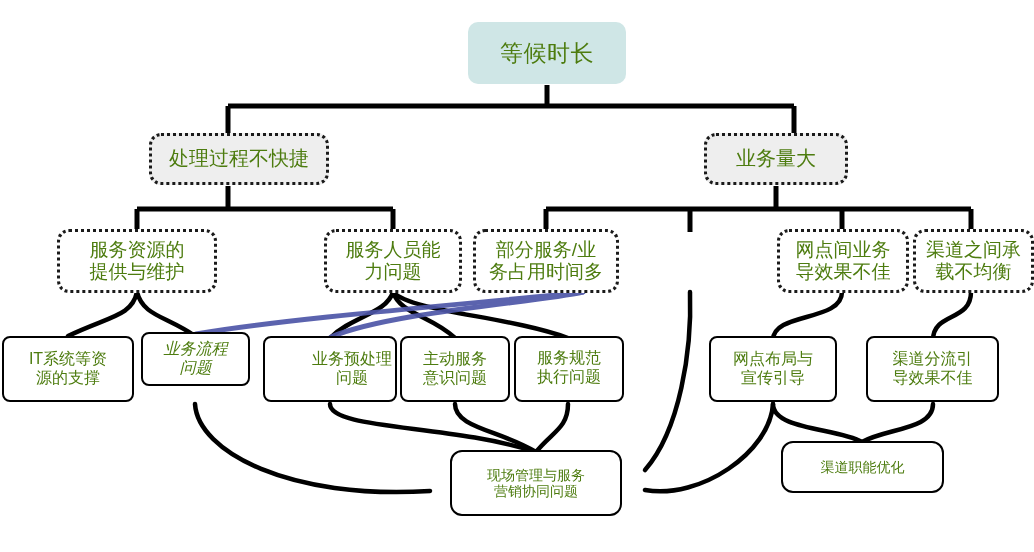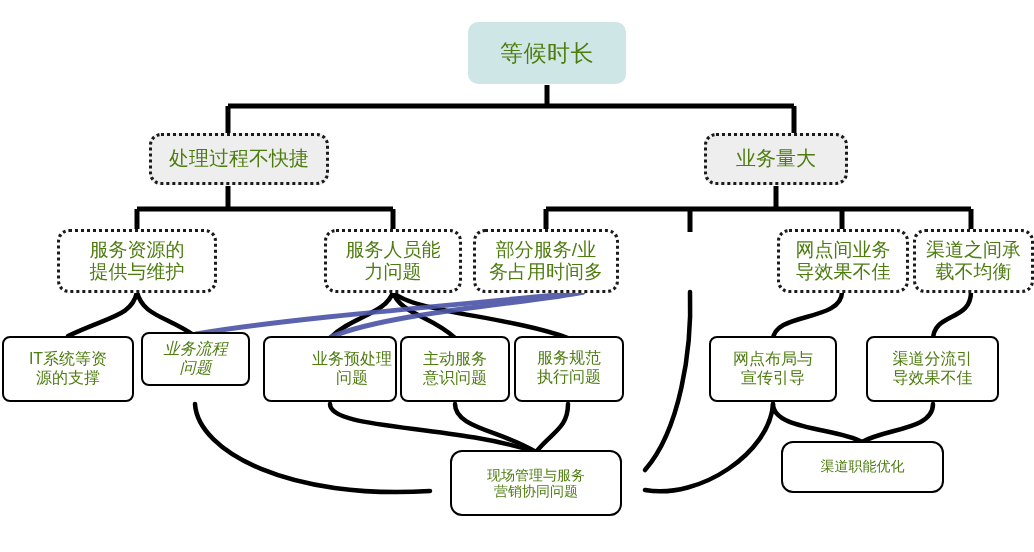--- a/index.html
+++ b/index.html
@@ -185,17 +185,17 @@
   </div>
   <div class="node node-l4" style="left:866px; top:336px; width:133px; height:66px;">
     <span>渠道分流引
 导效果不佳</span>
   </div>
 
   <div class="node node-l5" style="left:450px; top:450px; width:172px; height:66px;">
     <span>现场管理与服务
 营销协同问题</span>
   </div>
-  <div class="node node-l5" style="left:781px; top:441px; width:163px; height:52px;font-family:Liberation Mono, monospace;">
+  <div class="node node-l5" style="left:781px; top:441px; width:163px; height:52px;">
     <span>渠道职能优化</span>
   </div>
 
 </div>
 
 </body></html>

